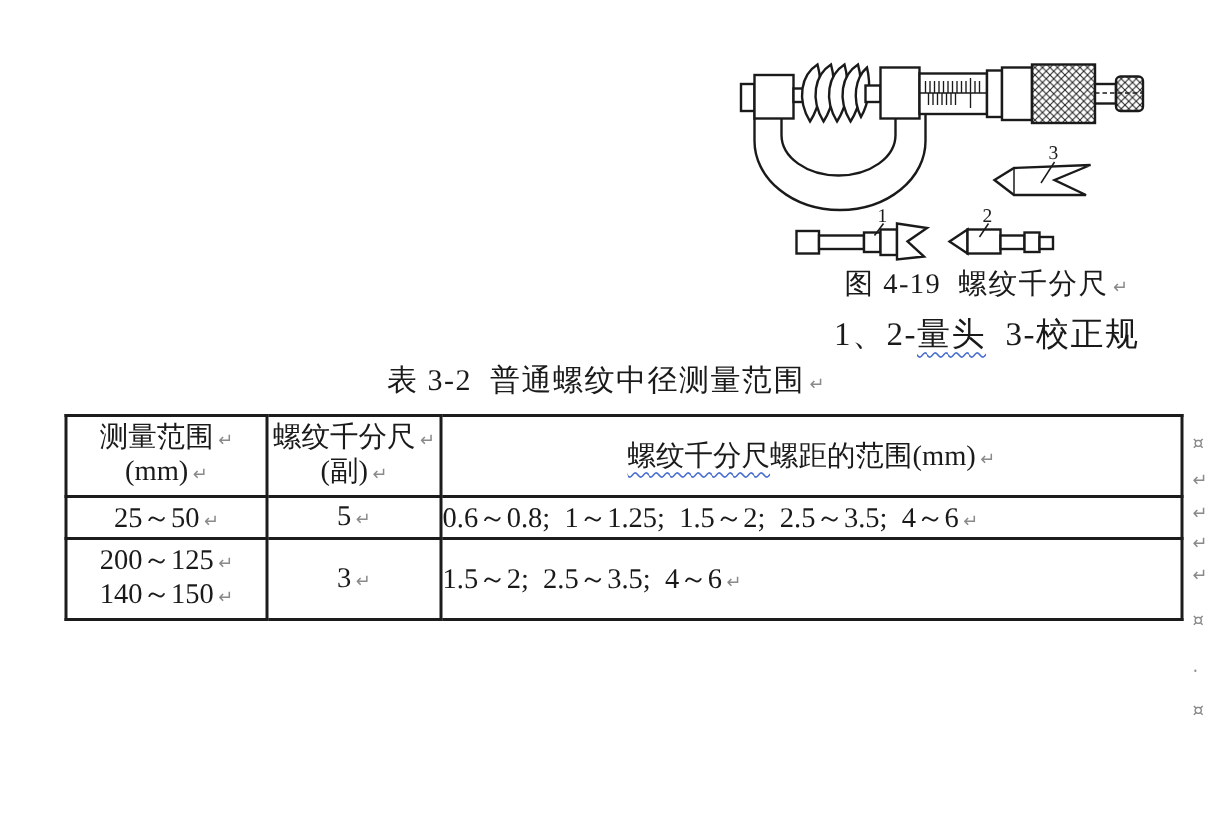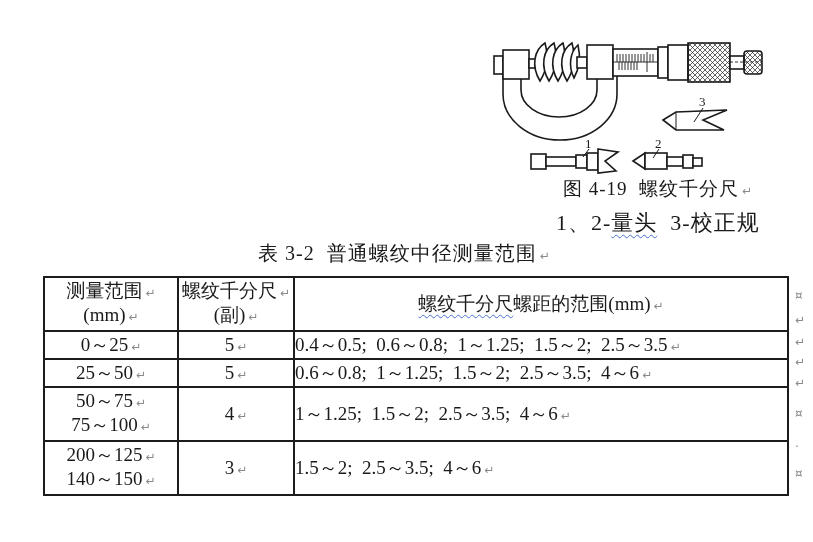--- a/index.html
+++ b/index.html
@@ -139,40 +139,27 @@
       </td>
       <td class="c">
         <div class="line"><span>螺纹千分尺</span><span class="pm">↵</span></div>
         <div class="line"><span>(副)</span><span class="pm">↵</span></div>
       </td>
       <td class="c">
         <span class="wavy">螺纹千分尺</span><span>螺距的范围(mm)</span><span class="pm">↵</span>
       </td>
     </tr>
 
-    <tr class="h26">
-      <td class="c"><span>0～25</span><span class="pm">↵</span></td>
-      <td class="c"><span>5</span><span class="pm">↵</span></td>
-      <td class="pitch pre"><span>0.4～0.5;  0.6～0.8;  1～1.25;  1.5～2;  2.5～3.5</span><span class="pm">↵</span></td>
-    </tr>
 
     <tr class="h27">
       <td class="c"><span>25～50</span><span class="pm">↵</span></td>
       <td class="c"><span>5</span><span class="pm">↵</span></td>
       <td class="pitch pre"><span>0.6～0.8;  1～1.25;  1.5～2;  2.5～3.5;  4～6</span><span class="pm">↵</span></td>
     </tr>
 
-    <tr class="h54">
-      <td class="c">
-        <div class="line"><span>50～75</span><span class="pm">↵</span></div>
-        <div class="line"><span>75～100</span><span class="pm">↵</span></div>
-      </td>
-      <td class="c"><span>4</span><span class="pm">↵</span></td>
-      <td class="pitch pre"><span>1～1.25;  1.5～2;  2.5～3.5;  4～6</span><span class="pm">↵</span></td>
-    </tr>
 
     <tr class="h54">
       <td class="c">
         <div class="line"><span>200～125</span><span class="pm">↵</span></div>
         <div class="line"><span>140～150</span><span class="pm">↵</span></div>
       </td>
       <td class="c"><span>3</span><span class="pm">↵</span></td>
       <td class="pitch pre"><span>1.5～2;  2.5～3.5;  4～6</span><span class="pm">↵</span></td>
     </tr>
   </tbody>

